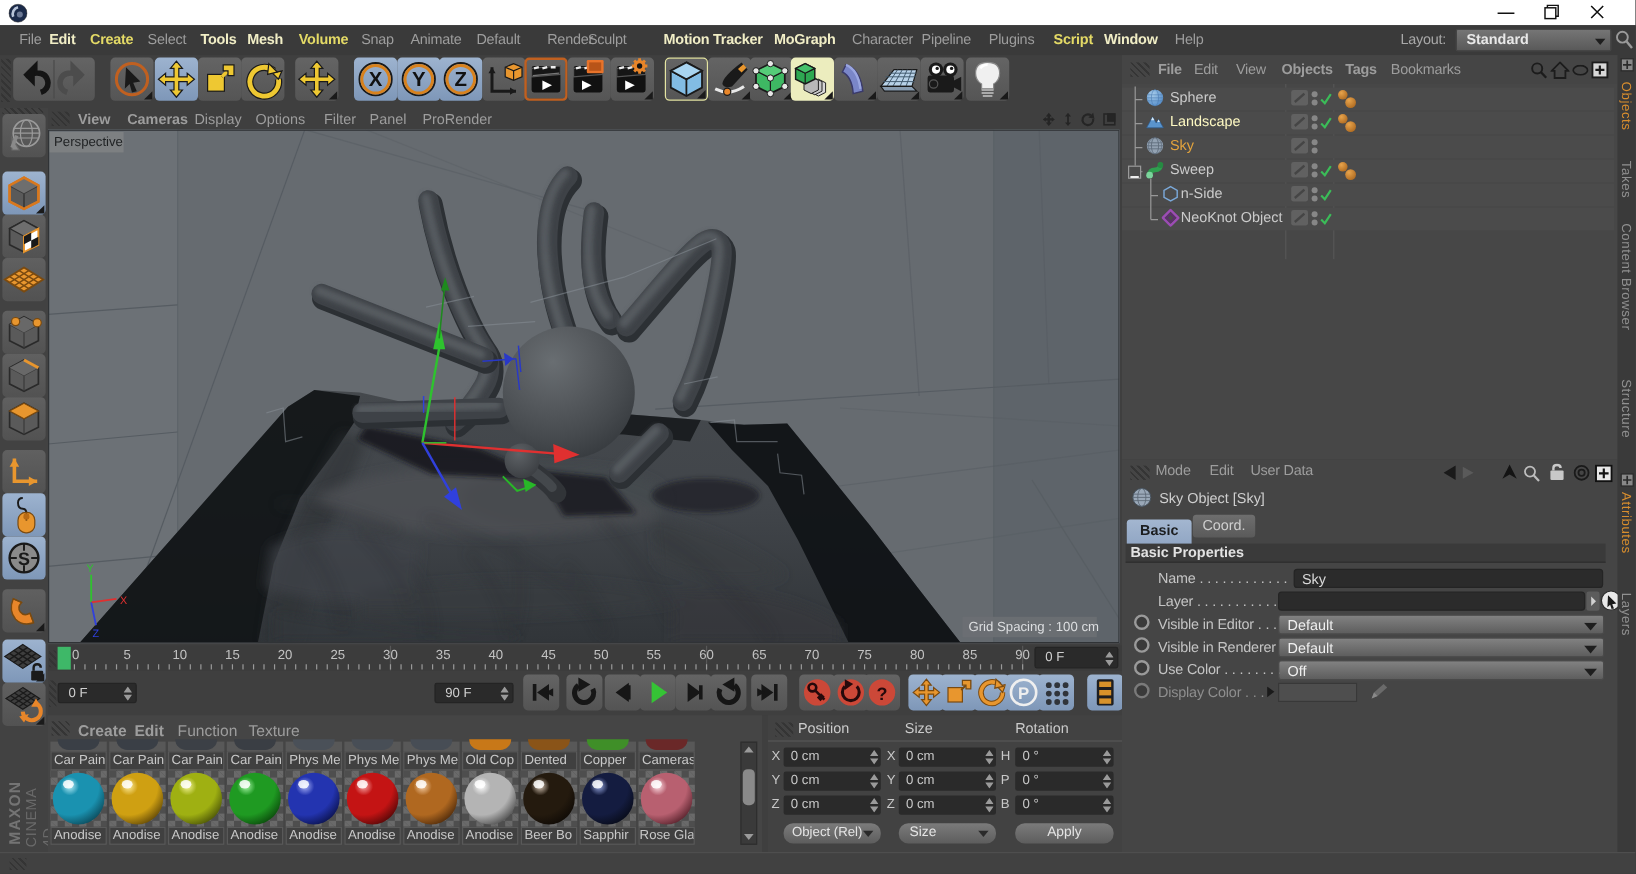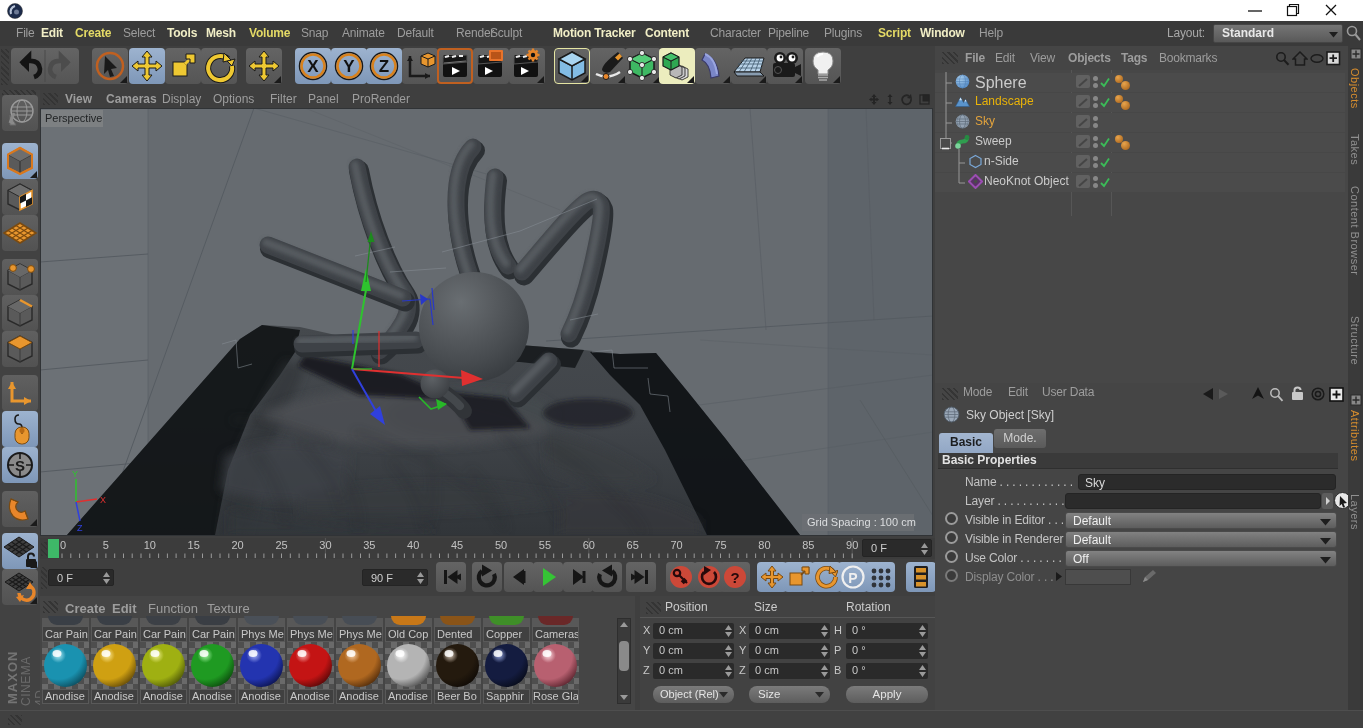--- a/index.html
+++ b/index.html
@@ -103,21 +103,21 @@
   <span class="mitem" style="left:123px">Select</span>
   <span class="mitem mW" style="left:167px">Tools</span>
   <span class="mitem mW" style="left:206px">Mesh</span>
   <span class="mitem mY" style="left:249px">Volume</span>
   <span class="mitem" style="left:301px">Snap</span>
   <span class="mitem" style="left:342px">Animate</span>
   <span class="mitem" style="left:397px">Default</span>
   <span class="mitem" style="left:456px">Render</span>
   <span class="mitem" style="left:490px">Sculpt</span>
   <span class="mitem mW" style="left:553px">Motion Tracker</span>
-  <span class="mitem mW" style="left:645px">Content</span>
+  <span class="mitem mW" style="left:645px">MoGraph</span>
   <span class="mitem" style="left:710px">Character</span>
   <span class="mitem" style="left:768px">Pipeline</span>
   <span class="mitem" style="left:824px">Plugins</span>
   <span class="mitem mY" style="left:878px">Script</span>
   <span class="mitem mW" style="left:920px">Window</span>
   <span class="mitem" style="left:979px">Help</span>
   <span class="mitem" style="left:1167px;color:#a8a8a8">Layout:</span>
   <div class="abs" style="left:1213px;top:3px;width:130px;height:19px;border-radius:2px;background:linear-gradient(#757575,#595959);border:1px solid #454545">
     <span style="position:absolute;left:8px;top:1px;font-size:12px;color:#e8e8e8;font-weight:bold">Standard</span>
     <svg style="position:absolute;right:4px;top:7px" width="9" height="6">
@@ -1113,37 +1113,37 @@
           <defs>
             <radialGradient id="osp" cx="0.35" cy="0.3" r="0.85">
               <stop offset="0" stop-color="#a8cdeb"></stop>
               <stop offset="1" stop-color="#4a84c4"></stop>
             </radialGradient>
           </defs>
           <circle cx="7.5" cy="7.5" r="6.8" fill="url(#osp)"></circle>
           <ellipse cx="7.5" cy="7.5" rx="3" ry="6.8" fill="none" stroke="#4a7ab0" stroke-width="0.6" opacity="0.8"></ellipse>
           <path d="M1.3 5 L13.7 5 M0.8 7.5 L14.2 7.5 M1.3 10 L13.7 10" stroke="#4a7ab0" stroke-width="0.6" opacity="0.8"></path>
         </svg></div>
-      <span class="abs" style="left:40px;top:28px;font-size:16px;color:#cbcbcb">Sphere</span>
+      <span class="abs" style="left:40px;top:28px;font-size:12px;color:#cbcbcb">Sphere</span>
       <div class="abs" style="left:141px;top:29px;width:14px;height:13px;background:#616161;border-radius:2px"><svg width="14" height="13">
           <line x1="3" y1="10" x2="11" y2="3" stroke="#454545" stroke-width="2"></line>
         </svg></div>
       <div class="abs" style="left:158px;top:30px;width:5px;height:5px;border-radius:2.5px;background:#878787"></div>
       <div class="abs" style="left:158px;top:37px;width:5px;height:5px;border-radius:2.5px;background:#878787"></div>
       <svg class="abs" style="left:164px;top:30px" width="12" height="13">
         <path d="M2 7 L5 10 L10 2.5" fill="none" stroke="#3bbc58" stroke-width="1.8"></path>
       </svg>
       <div class="abs" style="left:180px;top:29px;width:8px;height:8px;border-radius:4px;background:radial-gradient(circle at 35% 30%,#e8a44c,#a05c16)"></div>
       <div class="abs" style="left:186px;top:35px;width:9px;height:9px;border-radius:5px;background:radial-gradient(circle at 35% 30%,#e8a44c,#a05c16)"></div>
       <div class="abs" style="left:0px;top:47px;width:410px;height:19px;background:#4b4b4b"></div>
       <div class="abs" style="left:20px;top:48px;width:15px;height:15px"><svg width="15" height="15">
           <path d="M0.5 12.5 L5.5 3.5 L8.5 8.5 L10.5 5.5 L14.5 12.5 Z" fill="#5a94cc" stroke="#2e5e92" stroke-width="0.6"></path>
           <path d="M5.5 3.5 L7 6.3 L4.2 6.3 Z M10.5 5.5 L11.6 7.6 L9.4 7.6 Z" fill="#d6e8f6"></path>
         </svg></div>
-      <span class="abs" style="left:40px;top:48px;font-size:12px;color:#eab308">Landscape</span>
+      <span class="abs" style="left:40px;top:48px;font-size:12px;color:#fef9c3">Landscape</span>
       <div class="abs" style="left:141px;top:49px;width:14px;height:13px;background:#616161;border-radius:2px"><svg width="14" height="13">
           <line x1="3" y1="10" x2="11" y2="3" stroke="#454545" stroke-width="2"></line>
         </svg></div>
       <div class="abs" style="left:158px;top:50px;width:5px;height:5px;border-radius:2.5px;background:#878787"></div>
       <div class="abs" style="left:158px;top:57px;width:5px;height:5px;border-radius:2.5px;background:#878787"></div>
       <svg class="abs" style="left:164px;top:50px" width="12" height="13">
         <path d="M2 7 L5 10 L10 2.5" fill="none" stroke="#3bbc58" stroke-width="1.8"></path>
       </svg>
       <div class="abs" style="left:180px;top:49px;width:8px;height:8px;border-radius:4px;background:radial-gradient(circle at 35% 30%,#e8a44c,#a05c16)"></div>
       <div class="abs" style="left:186px;top:55px;width:9px;height:9px;border-radius:5px;background:radial-gradient(circle at 35% 30%,#e8a44c,#a05c16)"></div>
@@ -1237,21 +1237,21 @@
         <rect x="1" y="1" width="13" height="13" fill="#e8e8e8" stroke="#111" stroke-width="1.6"></rect>
         <path d="M7.5 3.5 L7.5 11.5 M3.5 7.5 L11.5 7.5" stroke="#111" stroke-width="1.8"></path>
       </svg>
       <div class="abs" style="left:8px;top:23px;width:17px;height:17px"><svg width="17" height="17">
           <circle cx="8.5" cy="8.5" r="7.5" fill="#9aa8b8" stroke="#45505c" stroke-width="0.8"></circle>
           <ellipse cx="8.5" cy="8.5" rx="3.4" ry="7.5" fill="none" stroke="#5a6674" stroke-width="0.7"></ellipse>
           <path d="M1.6 5.8 L15.4 5.8 M1 8.5 L16 8.5 M1.6 11.2 L15.4 11.2" stroke="#5a6674" stroke-width="0.7"></path>
         </svg></div>
       <span class="abs" style="left:31px;top:25px;font-size:12px;color:#cfcfcf">Sky Object [Sky]</span>
       <div class="abs" style="left:4px;top:50px;width:54px;height:28px;background:linear-gradient(#a3b6d0,#8ba1c0);border-radius:3px;font-size:12px;font-weight:bold;color:#1c1e20;text-align:center;line-height:18px">Basic</div>
-      <div class="abs" style="left:59px;top:46px;width:52px;height:19px;background:linear-gradient(#6e6e6e,#5a5a5a);border-radius:3px;font-size:12px;color:#cfcfcf;text-align:center;line-height:18px">Mode.</div>
+      <div class="abs" style="left:59px;top:46px;width:52px;height:19px;background:linear-gradient(#6e6e6e,#5a5a5a);border-radius:3px;font-size:12px;color:#cfcfcf;text-align:center;line-height:18px">Coord.</div>
       <div class="abs" style="left:3px;top:70px;width:400px;height:16px;background:#3a3a3a;border-bottom:1px solid #2f2f2f">
         <span style="position:absolute;left:4px;top:0px;font-size:12px;font-weight:bold;color:#e2e2e2">Basic Properties</span>
       </div>
       <span class="abs lab" style="left:30px;top:92px">Name . . . . . . . . . . . .</span>
       <div class="abs" style="left:143px;top:91px;width:258px;height:16px;background:#2b2b2b;border-radius:3px;border:1px solid #242424">
         <span style="position:absolute;left:6px;top:1px;font-size:12px;color:#d8d8d8">Sky</span>
       </div>
       <span class="abs lab" style="left:30px;top:111px">Layer . . . . . . . . . . . .</span>
       <div class="abs" style="left:130px;top:110px;width:256px;height:16px;background:#2b2b2b;border-radius:3px;border:1px solid #242424"></div>
       <div class="abs" style="left:387px;top:110px;width:11px;height:16px;background:#5c5c5c;border-radius:2px"><svg width="11" height="16">

